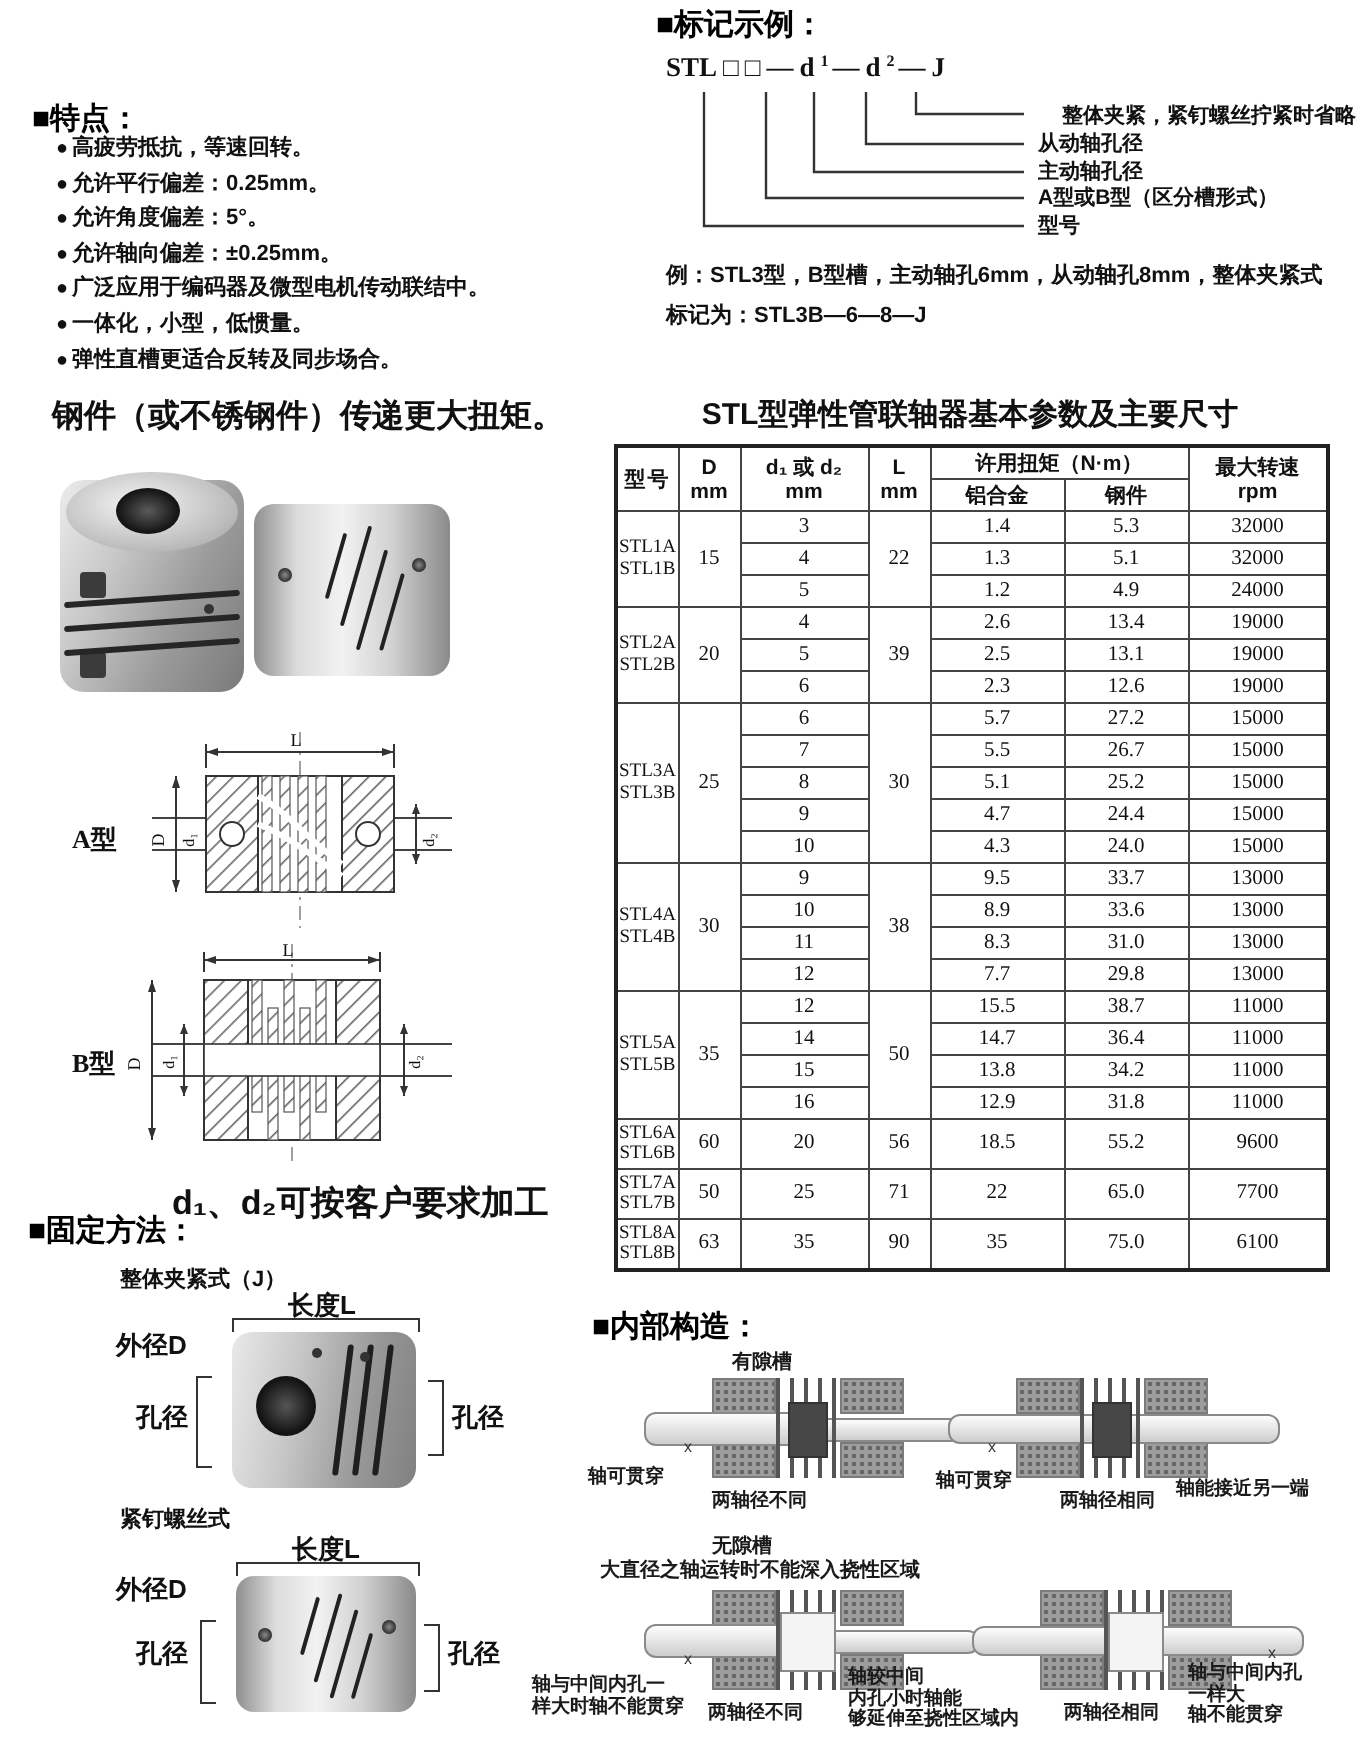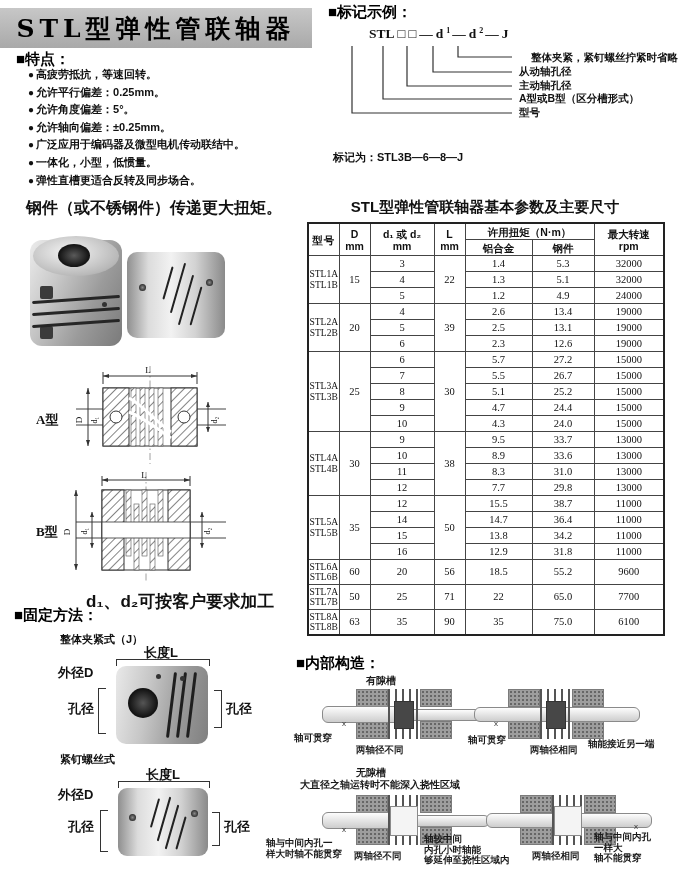--- a/index.html
+++ b/index.html
@@ -54,21 +54,21 @@
   .photo3{position:absolute;left:116px;top:666px;width:92px;height:78px;border-radius:10px;
     background:linear-gradient(100deg,#e9e9e9,#c6c6c6 35%,#989898 70%,#808080);}
   .p3-hole{position:absolute;left:12px;top:22px;width:30px;height:30px;border-radius:50%;
     background:radial-gradient(#555,#141414 65%);}
   .p3-slit{position:absolute;top:6px;width:2.5px;height:66px;background:#1f1f1f;transform:rotate(7deg);border-radius:2px;}
   .photo4{position:absolute;left:118px;top:788px;width:90px;height:68px;border-radius:9px;
     background:linear-gradient(90deg,#8f8f8f,#dcdcdc 22%,#f2f2f2 45%,#d2d2d2 70%,#8a8a8a);}
 
   
   .formula{position:absolute;left:333px;top:26px;display:flex;align-items:flex-start;
-    font-family:"Liberation Serif","DejaVu Serif",serif;font-weight:bold;font-size:13.5px;margin-left:36px;}
+    font-family:"Liberation Serif","DejaVu Serif",serif;font-weight:bold;font-size:13.5px;}
   .formula span{margin-right:3px;}
   .formula .f-box{font-size:13px;}
   .formula sub{font-size:8px;margin-right:2px;}
   .mark-label{position:absolute;left:519px;font-size:10.5px;font-weight:bold;white-space:nowrap;}
   .ml0{top:51px;margin-left:12px;} .ml1{top:65px;} .ml2{top:79px;} .ml3{top:92px;} .ml4{top:106px;}
   .example{position:absolute;font-size:11px;font-weight:bold;white-space:nowrap;}
 
   
   .tbl-title{position:absolute;left:305px;top:198px;width:360px;text-align:center;
     font-size:15px;font-weight:bold;white-space:nowrap;}
@@ -103,23 +103,20 @@
   .cdiag .xmark{position:absolute;left:4px;top:33px;z-index:5;font-size:8px;color:#333;}
   .cdiag.xr .xmark{left:auto;right:-6px;top:30px;}
   .slabel{position:absolute;font-size:9.5px;font-weight:bold;white-space:nowrap;color:#1a1a1a;}
   .slabel.pre{white-space:pre-line;line-height:10.5px;}
 </style>
 </head>
 <body>
 
 <div id="page">
 
-  <div class="title-bar">
-    <span>STL型弹性管联轴器</span>
-  </div>
 
   <div class="h-sec" style="left:16px;top:50px;">■特点：</div>
   <ul class="features">
       <li><span class="blt">●</span><span>高疲劳抵抗，等速回转。</span></li>
       <li><span class="blt">●</span><span>允许平行偏差：0.25mm。</span></li>
       <li><span class="blt">●</span><span>允许角度偏差：5°。</span></li>
       <li><span class="blt">●</span><span>允许轴向偏差：±0.25mm。</span></li>
       <li><span class="blt">●</span><span>广泛应用于编码器及微型电机传动联结中。</span></li>
       <li><span class="blt">●</span><span>一体化，小型，低惯量。</span></li>
       <li><span class="blt">●</span><span>弹性直槽更适合反转及同步场合。</span></li>
@@ -287,20 +284,21 @@
     </g>
   </svg>
   <div class="abs">
       <div class="mark-label ml0">整体夹紧，紧钉螺丝拧紧时省略</div>
       <div class="mark-label ml1">从动轴孔径</div>
       <div class="mark-label ml2">主动轴孔径</div>
       <div class="mark-label ml3">A型或B型（区分槽形式）</div>
       <div class="mark-label ml4">型号</div>
     </div>
 
+  <div class="example" style="left:333px;top:130px;">例：STL3型，B型槽，主动轴孔6mm，从动轴孔8mm，整体夹紧式</div>
   <div class="example" style="left:333px;top:150px;">标记为：STL3B—6—8—J</div>
 
   <div class="tbl-title">STL型弹性管联轴器基本参数及主要尺寸</div>
   <table class="ptable">
     <colgroup>
       <col style="width:31px">
         <col style="width:31px">
         <col style="width:64px">
         <col style="width:31px">
       <col style="width:67px">

